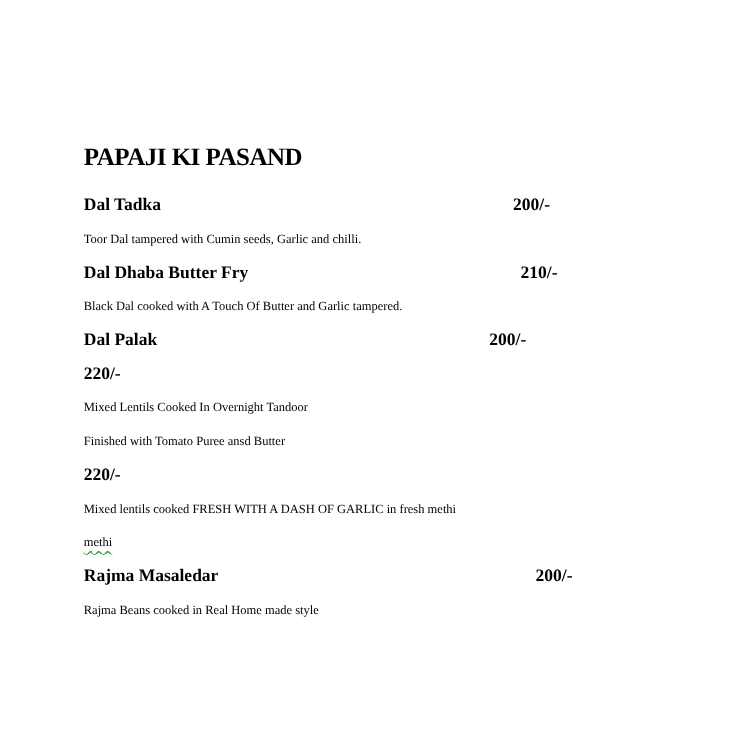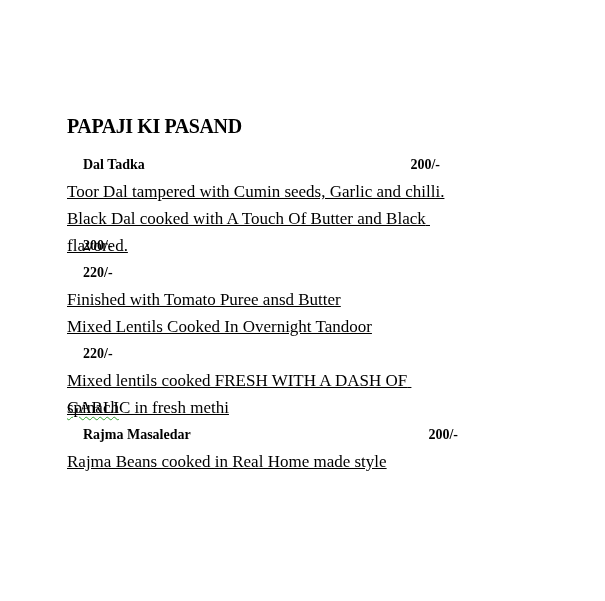--- a/index.html
+++ b/index.html
@@ -29,37 +29,35 @@
     letter-spacing: -0.4px;
     margin: 0 0 13px 0;
   }
   .line {
     height: 27px;
     display: flex;
     align-items: baseline;
   }
   .item-row {
     justify-content: space-between;
-    margin-left: 16px;
   }
   .item-name {
     font-weight: bold;
     font-size: 14px;
     line-height: 27px;
   }
   .item-price {
     font-weight: bold;
     font-size: 14px;
     line-height: 27px;
   }
   .desc {
-    font-size: 17px;
+    font-size: 10px;
     line-height: 27px;
     white-space: pre-wrap;
-    text-decoration: underline;
   }
   
   .item-row.r1 .item-price { margin-right: 19px; }
   .item-row.r2 .item-price { margin-right: 13px; }
   .item-row.r3 .item-price { margin-right: 38px; }
   .item-row.r4 .item-price { margin-right: 12px; }
   .item-row.r5 .item-price { margin-right: 15px; }
   .item-row.r6 .item-price { margin-right: 1px; }
   .spellcheck {
     text-decoration: underline wavy #2e9e2e;
@@ -74,37 +72,42 @@
   <div class="doc">
 
     <div class="heading">PAPAJI KI PASAND</div>
 
     <div class="line item-row r1">
       <span class="item-name">Dal Tadka</span>
       <span class="item-price">200/-</span>
     </div>
     <div class="line desc">Toor Dal tampered with Cumin seeds, Garlic and chilli.</div>
 
-    <div class="line desc">Black Dal cooked with A Touch Of Butter and Black flavored.</div>
+    <div class="line item-row r2">
+      <span class="item-name">Dal Dhaba Butter Fry</span>
+      <span class="item-price">210/-</span>
+    </div>
+    <div class="line desc">Black Dal cooked with A Touch Of Butter and Garlic tampered.</div>
 
     <div class="line item-row r3">
+      <span class="item-name">Dal Palak</span>
       <span class="item-price">200/-</span>
     </div>
 
     <div class="line item-row r4">
       <span class="item-price">220/-</span>
     </div>
+    <div class="line desc">Mixed Lentils Cooked In Overnight Tandoor</div>
     <div class="line desc">Finished with Tomato Puree ansd Butter</div>
-    <div class="line desc">Mixed Lentils Cooked In Overnight Tandoor</div>
 
     <div class="line item-row r5">
       <span class="item-price">220/-</span>
     </div>
     <div class="line desc">Mixed lentils cooked FRESH WITH A DASH OF GARLIC in fresh methi</div>
-    <div class="line desc"><span class="spellcheck">spinach</span></div>
+    <div class="line desc"><span class="spellcheck">methi</span></div>
 
     <div class="line item-row r6">
       <span class="item-name">Rajma Masaledar</span>
       <span class="item-price">200/-</span>
     </div>
     <div class="line desc">Rajma Beans cooked in Real Home made style</div>
 
   </div>
 </div>
 

